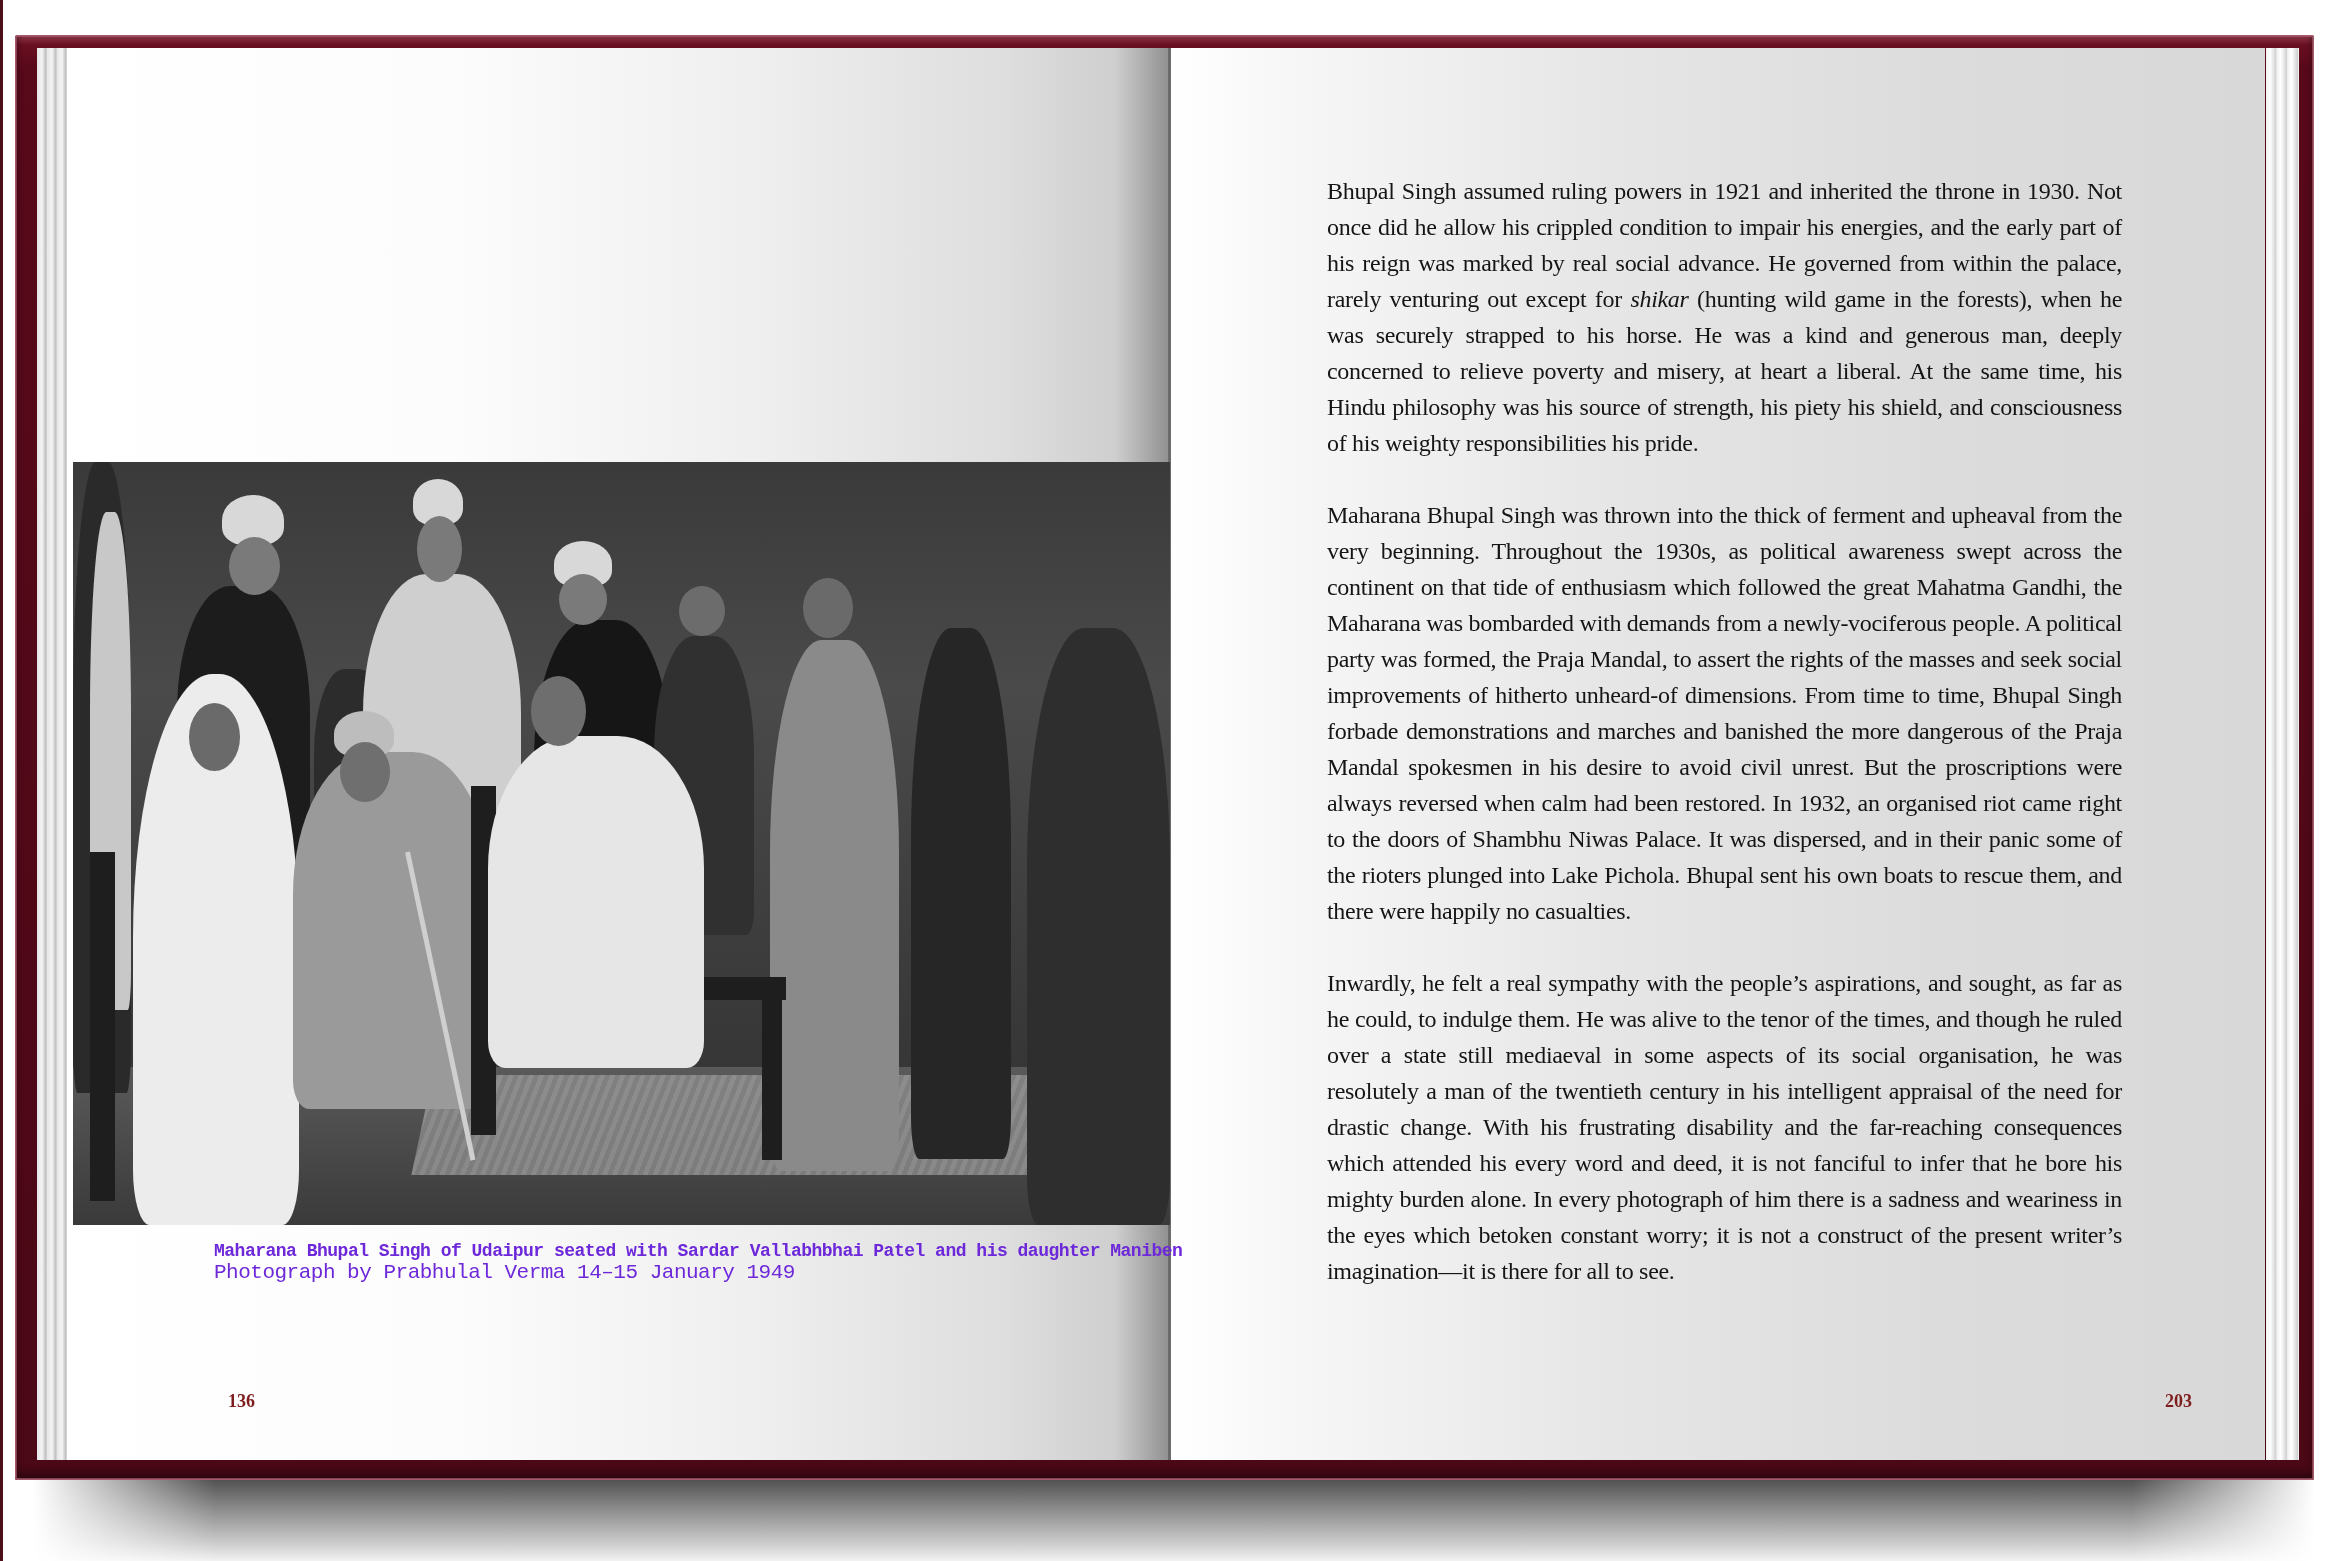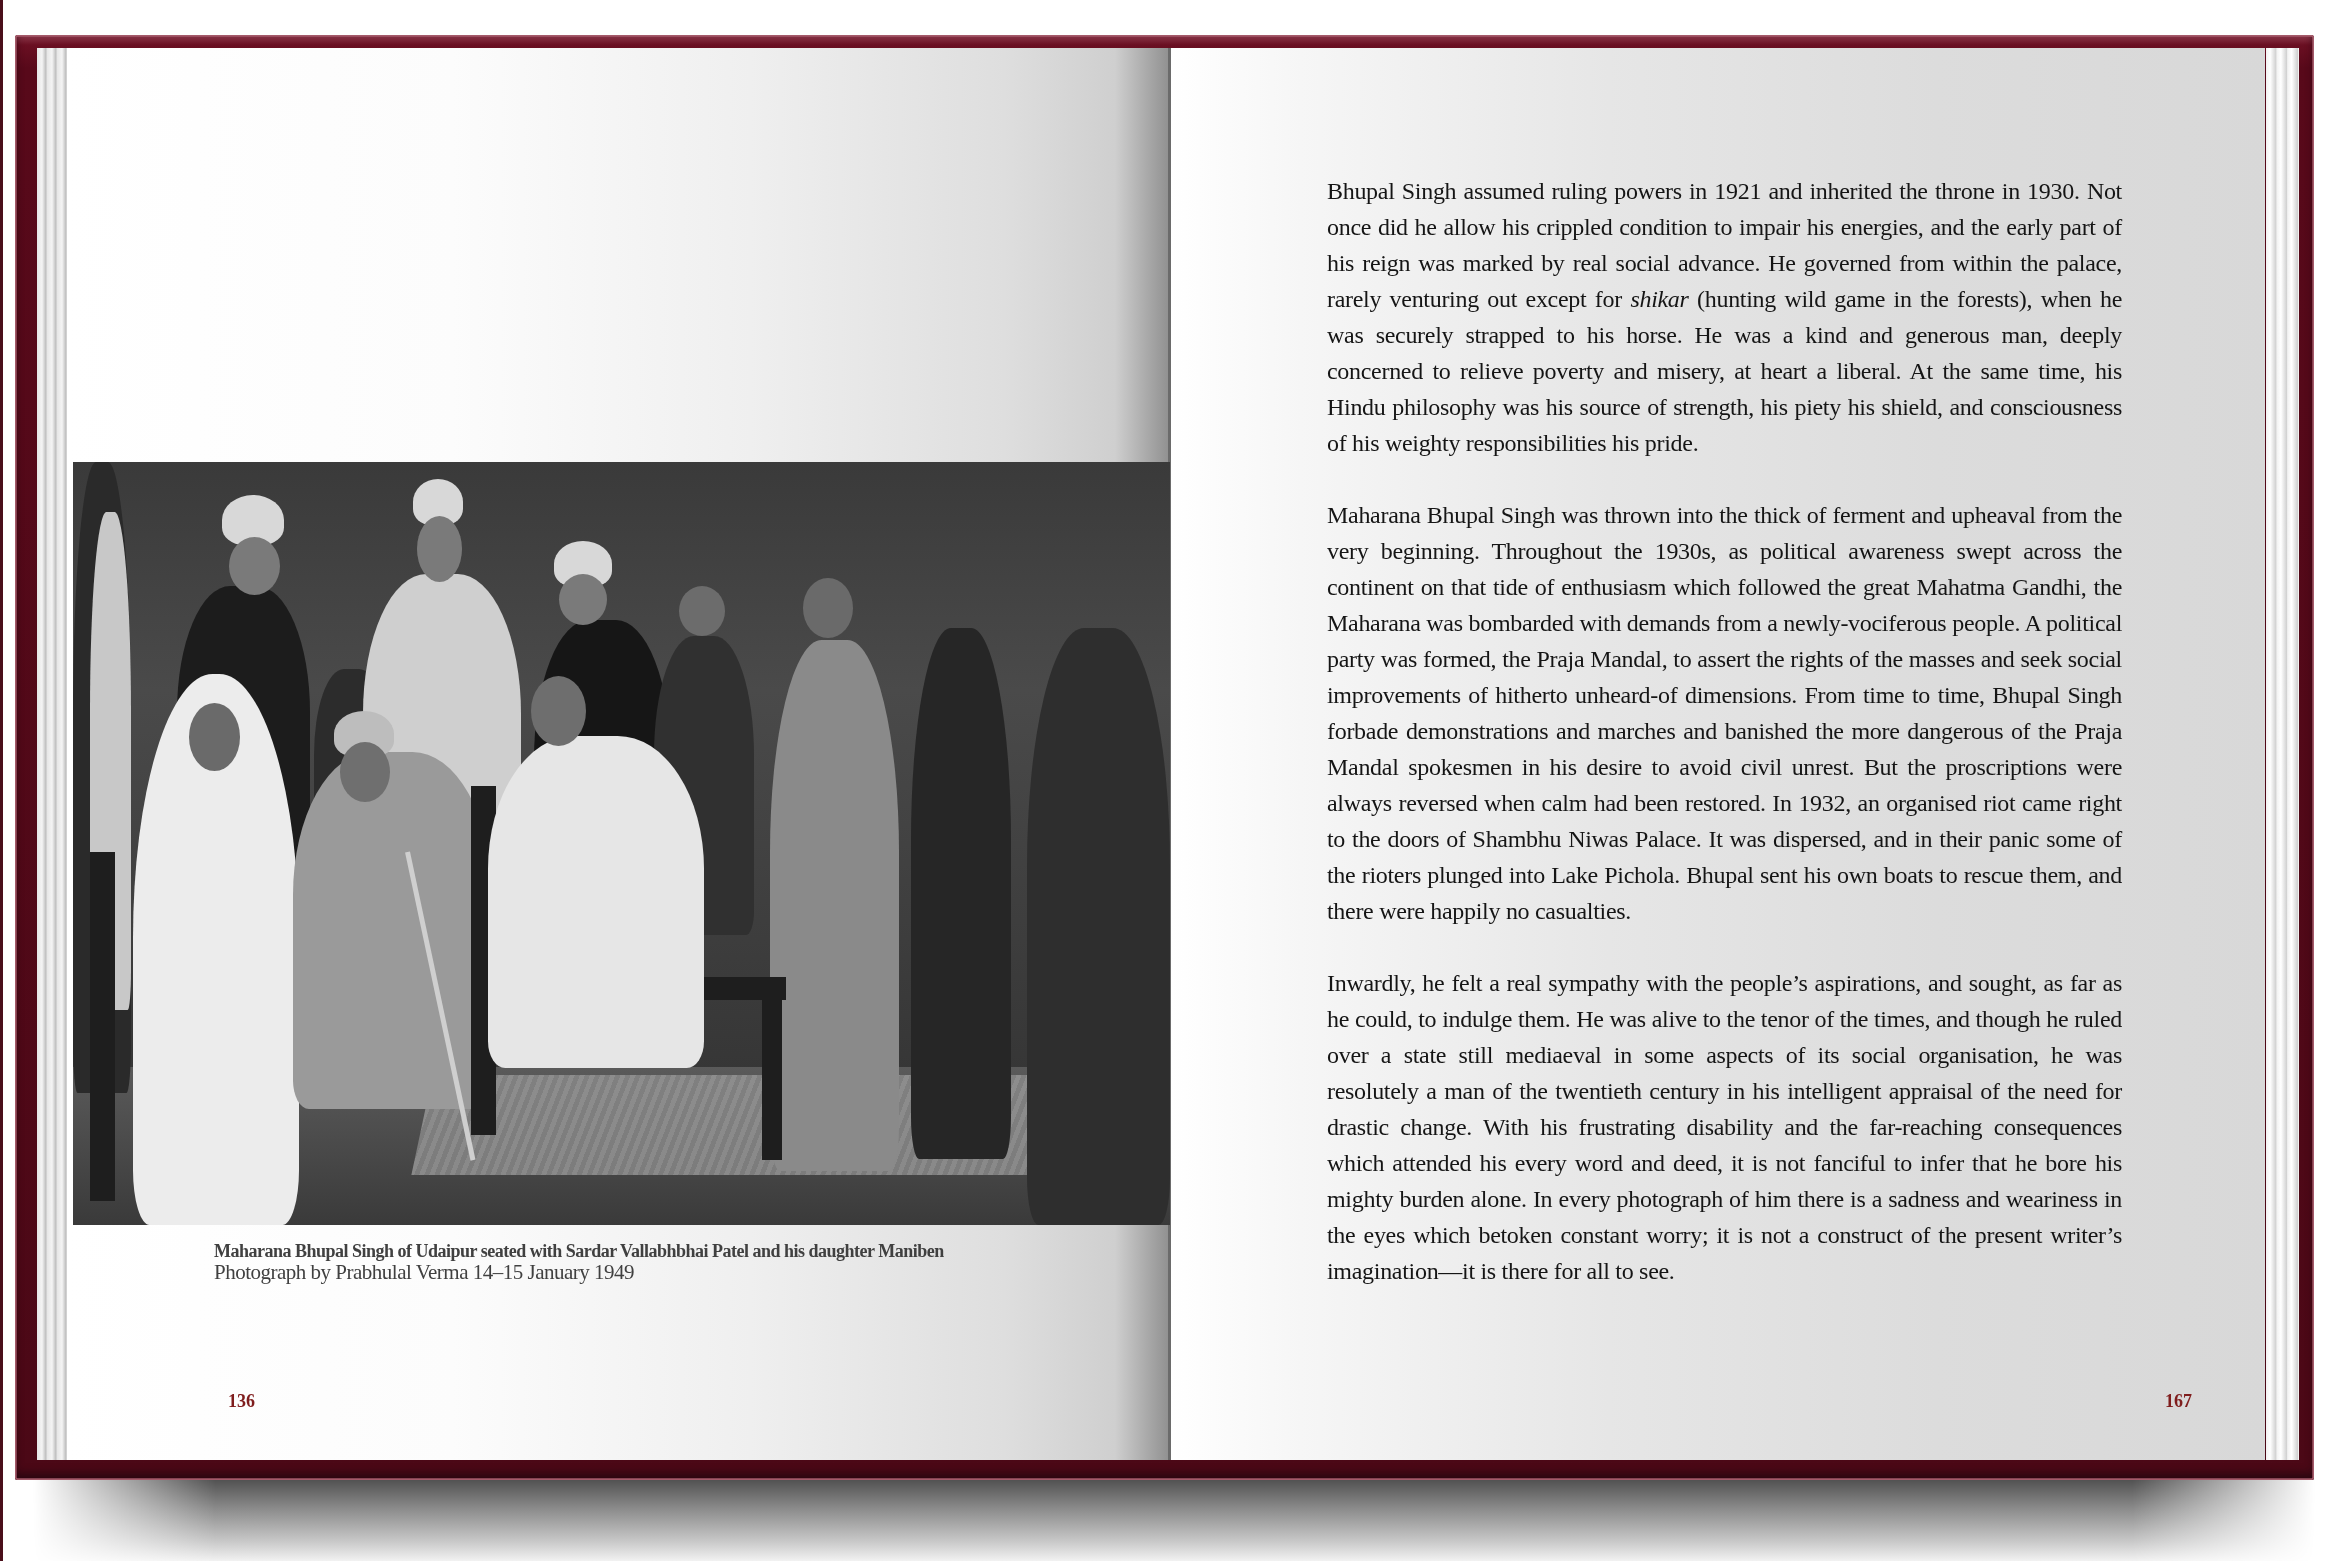--- a/index.html
+++ b/index.html
@@ -49,21 +49,21 @@
   .photo .head { position: absolute; border-radius: 50%; background: #7a7a7a; }
   .photo .turban { position: absolute; border-radius: 50% 50% 35% 35%; background: #d8d8d8; }
   .photo .floor { position: absolute; left: 0; bottom: 0; width: 100%; height: 158px;
     background: linear-gradient(to bottom, #5a5a5a, #3a3a3a); }
   .photo .rug { position: absolute; left: 349px; bottom: 50px; width: 647px; height: 100px;
     background: repeating-linear-gradient(100deg, #8a8a8a 0 5px, #9a9a9a 5px 10px); transform: skewX(-12deg); opacity: .8; }
   .photo .chair { position: absolute; background: #1e1e1e; }
   .photo .cane { position: absolute; width: 5px; background: #cfcfcf; transform: rotate(-12deg); transform-origin: top; }
 
   
-  .caption { position: absolute; left: 214px; top: 1240px; font-family: Liberation Serif, serif; color: #404040; letter-spacing: -0.5px; }
+  .caption { position: absolute; left: 214px; top: 1240px; font-family: Liberation Mono, monospace; color: #6d28d9; letter-spacing: -0.5px; }
   .caption .c-title { font-size: 18px; font-weight: bold; line-height: 22.4px; }
   .caption .c-line { font-size: 21px; line-height: 21px; }
 
   .page-num { position: absolute; font-family: "Liberation Serif", serif; font-size: 18px; font-weight: bold; color: #7f1d1d; margin-left: 44px; }
 
   
   .text-block {
     position: absolute; left: 1310px; top: 173px; width: 812px;
     font-family: "Liberation Serif", serif; font-size: 24px; line-height: 36px; color: #151515;
     text-align: justify; letter-spacing: -0.3px;
@@ -128,14 +128,14 @@
 </div>
 
 <div class="page-num" style="left:184px;top:1391px;">136</div>
 
 <div class="text-block">
   <p><span>Bhupal Singh assumed ruling powers in 1921 and inherited the throne in 1930. Not once did he allow his crippled condition to impair his energies, and the early part of his reign was marked by real social advance. He governed from within the palace, rarely venturing out except for </span><em>shikar</em><span> (hunting wild game in the forests), when he was securely strapped to his horse. He was a kind and generous man, deeply concerned to relieve poverty and misery, at heart a liberal. At the same time, his Hindu philosophy was his source of strength, his piety his shield, and consciousness of his weighty responsibilities his pride.</span></p>
   <p>Maharana Bhupal Singh was thrown into the thick of ferment and upheaval from the very beginning. Throughout the 1930s, as political awareness swept across the continent on that tide of enthusiasm which followed the great Mahatma Gandhi, the Maharana was bombarded with demands from a newly-vociferous people. A political party was formed, the Praja Mandal, to assert the rights of the masses and seek social improvements of hitherto unheard-of dimensions. From time to time, Bhupal Singh forbade demonstrations and marches and banished the more dangerous of the Praja Mandal spokesmen in his desire to avoid civil unrest. But the proscriptions were always reversed when calm had been restored. In 1932, an organised riot came right to the doors of Shambhu Niwas Palace. It was dispersed, and in their panic some of the rioters plunged into Lake Pichola. Bhupal sent his own boats to rescue them, and there were happily no casualties.</p>
   <p>Inwardly, he felt a real sympathy with the people’s aspirations, and sought, as far as he could, to indulge them. He was alive to the tenor of the times, and though he ruled over a state still mediaeval in some aspects of its social organisation, he was resolutely a man of the twentieth century in his intelligent appraisal of the need for drastic change. With his frustrating disability and the far-reaching consequences which attended his every word and deed, it is not fanciful to infer that he bore his mighty burden alone. In every photograph of him there is a sadness and weariness in the eyes which betoken constant worry; it is not a construct of the present writer’s imagination—it is there for all to see.</p>
 </div>
 
-<div class="page-num" style="left:2121px;top:1391px;">167</div>
+<div class="page-num" style="left:2121px;top:1391px;">203</div>
 
 
 </body></html>

